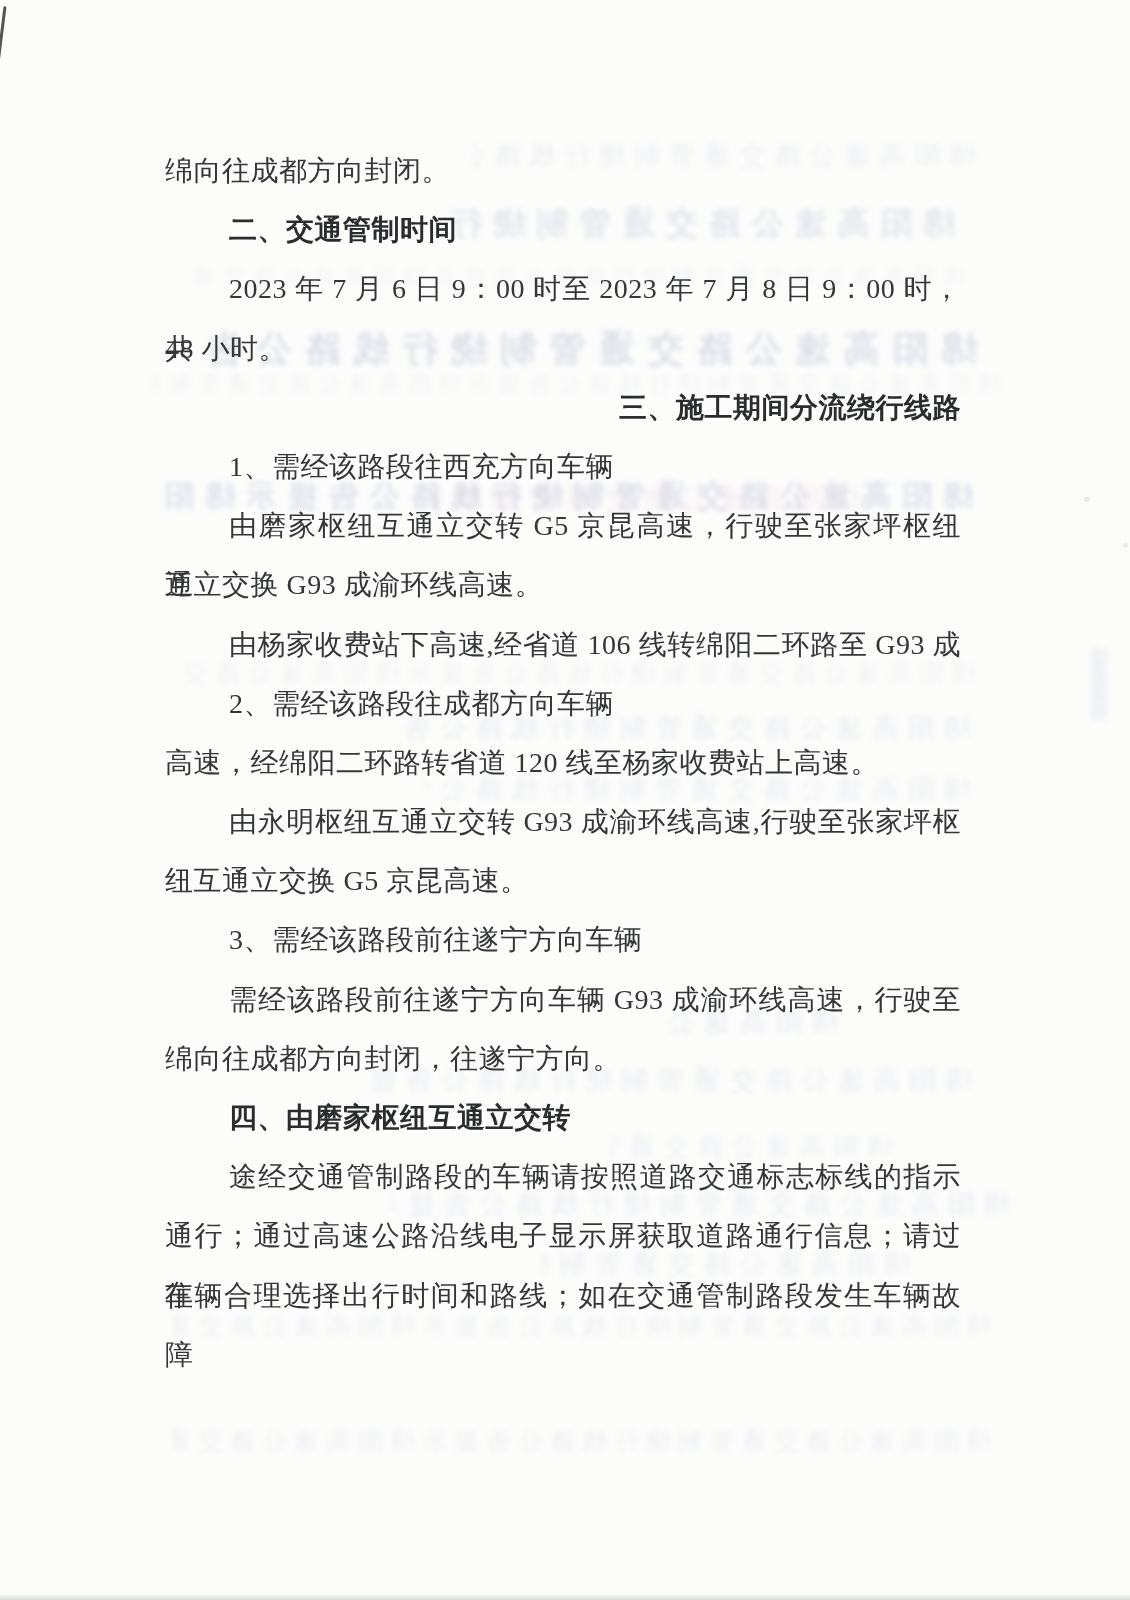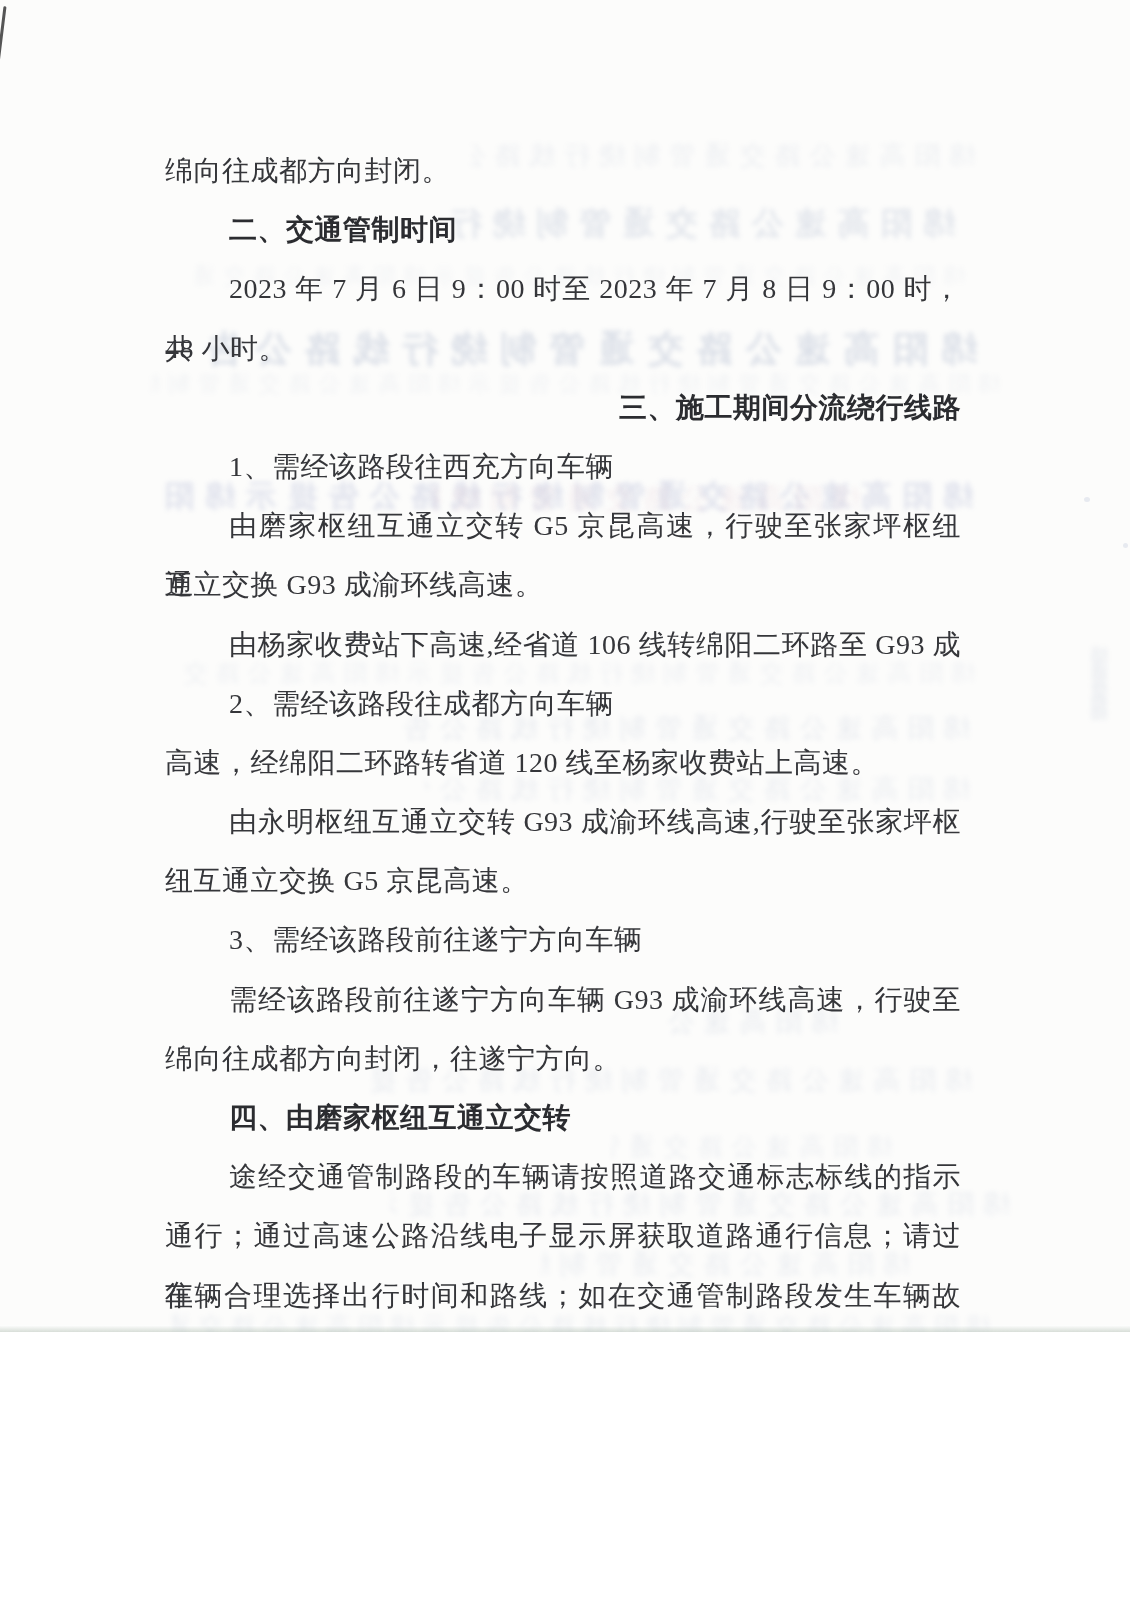--- a/index.html
+++ b/index.html
@@ -1,18 +1,18 @@
 <!DOCTYPE html>
 <html lang="zh"><head>
 <meta charset="utf-8">
 <style>
   html,body{margin:0;padding:0;background:#ffffff;}
   .page{
     position:relative;
-    width:1130px;height:1332px;
+    width:1130px;height:1600px;
     overflow:hidden;
     font-family:"Liberation Serif","DejaVu Serif",serif;
   }
   
   .textblock{
     position:absolute;
     left:165px;top:141px;width:796px;
   }
   .line{
     height:59.2px;

